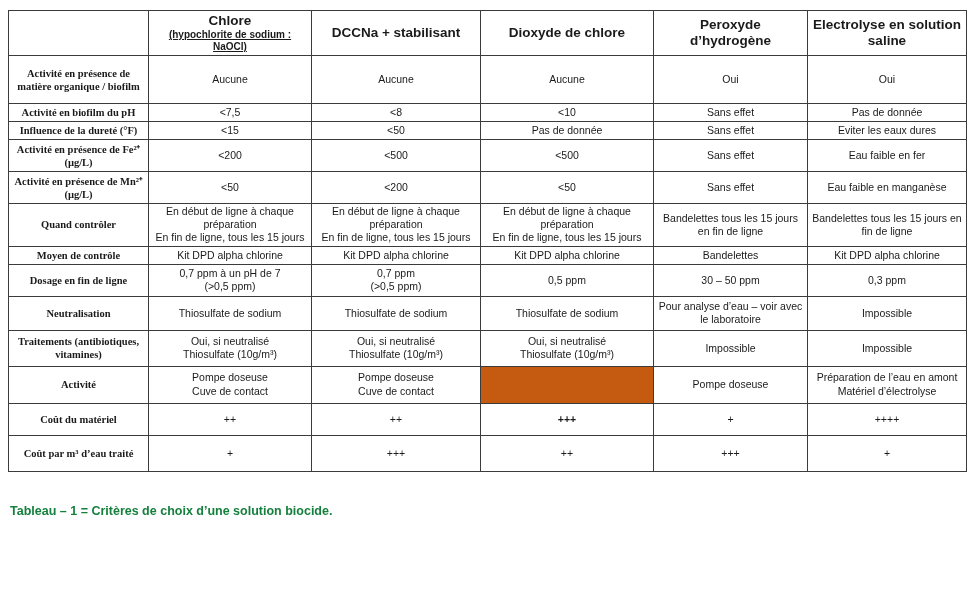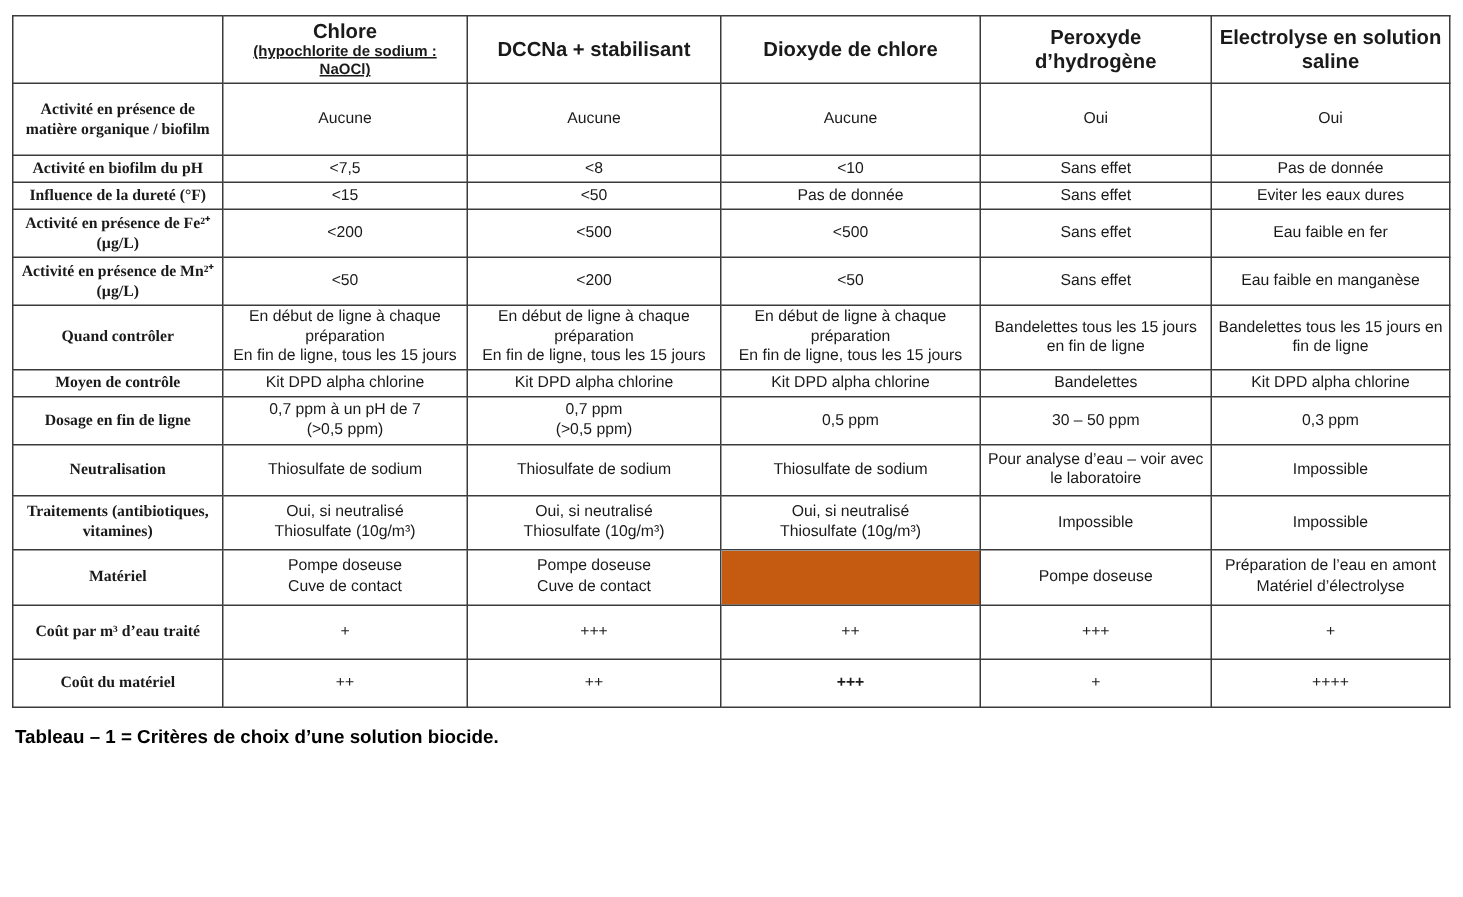--- a/index.html
+++ b/index.html
@@ -45,24 +45,24 @@
     font-size: 10px;
     line-height: 1.2;
     text-decoration: underline;
   }
   table.biocide tbody th {
     font-weight: bold;
     font-size: 10.5px;
     font-family: Liberation Serif, serif;
   }
   .caption {
-    margin: 12px 0 0 10px;
+    margin: 32px 0 0 10px;
     font-size: 12.5px;
     font-weight: bold;
-    color: #000000;
+    color: #15803d;
   }
 </style>
 </head>
 <body>
 
 <div class="sheet">
   <table class="biocide">
       <colgroup>
         <col style="width: 140px;">
         <col style="width: 163px;">
@@ -168,44 +168,44 @@
           <td>Oui, si neutralisé
 Thiosulfate (10g/m³)</td>
           <td>Oui, si neutralisé
 Thiosulfate (10g/m³)</td>
           <td>Oui, si neutralisé
 Thiosulfate (10g/m³)</td>
           <td>Impossible</td>
           <td>Impossible</td>
         </tr>
         <tr style="height: 37px;">
-          <th>Matériel</th>
+          <th>Activité</th>
           <td>Pompe doseuse
 Cuve de contact</td>
           <td>Pompe doseuse
 Cuve de contact</td>
           <td style="background: rgb(197, 90, 17);"></td>
           <td>Pompe doseuse</td>
           <td>Préparation de l’eau en amont
 Matériel d’électrolyse</td>
         </tr>
+        <tr style="height: 32px;">
+          <th>Coût du matériel</th>
+          <td>++</td>
+          <td>++</td>
+          <td style="font-weight: bold;">+++</td>
+          <td>+</td>
+          <td>++++</td>
+        </tr>
         <tr style="height: 36px;">
           <th>Coût par m³ d’eau traité</th>
           <td>+</td>
           <td>+++</td>
           <td>++</td>
           <td>+++</td>
           <td>+</td>
         </tr>
-        <tr style="height: 32px;">
-          <th>Coût du matériel</th>
-          <td>++</td>
-          <td>++</td>
-          <td style="font-weight: bold;">+++</td>
-          <td>+</td>
-          <td>++++</td>
-        </tr>
       </tbody>
   </table>
 
   <p class="caption">Tableau – 1 = Critères de choix d’une solution biocide.</p>
 
 </div>
 
 </body></html>

